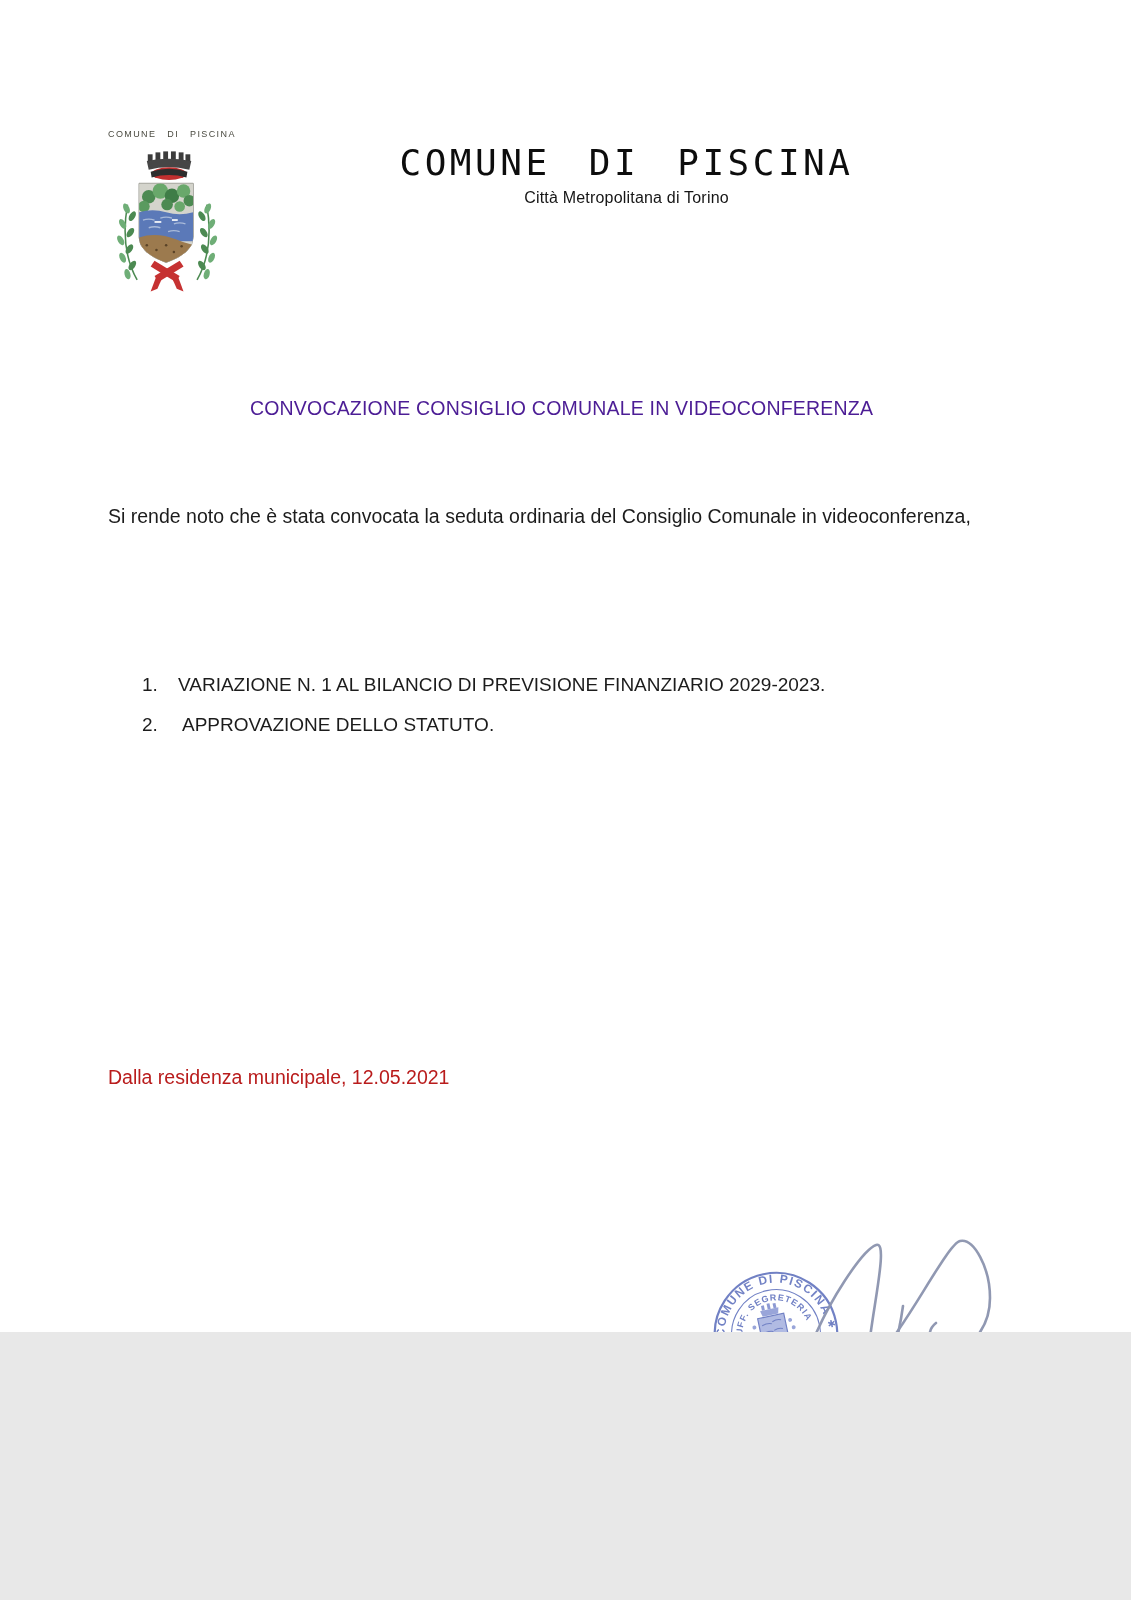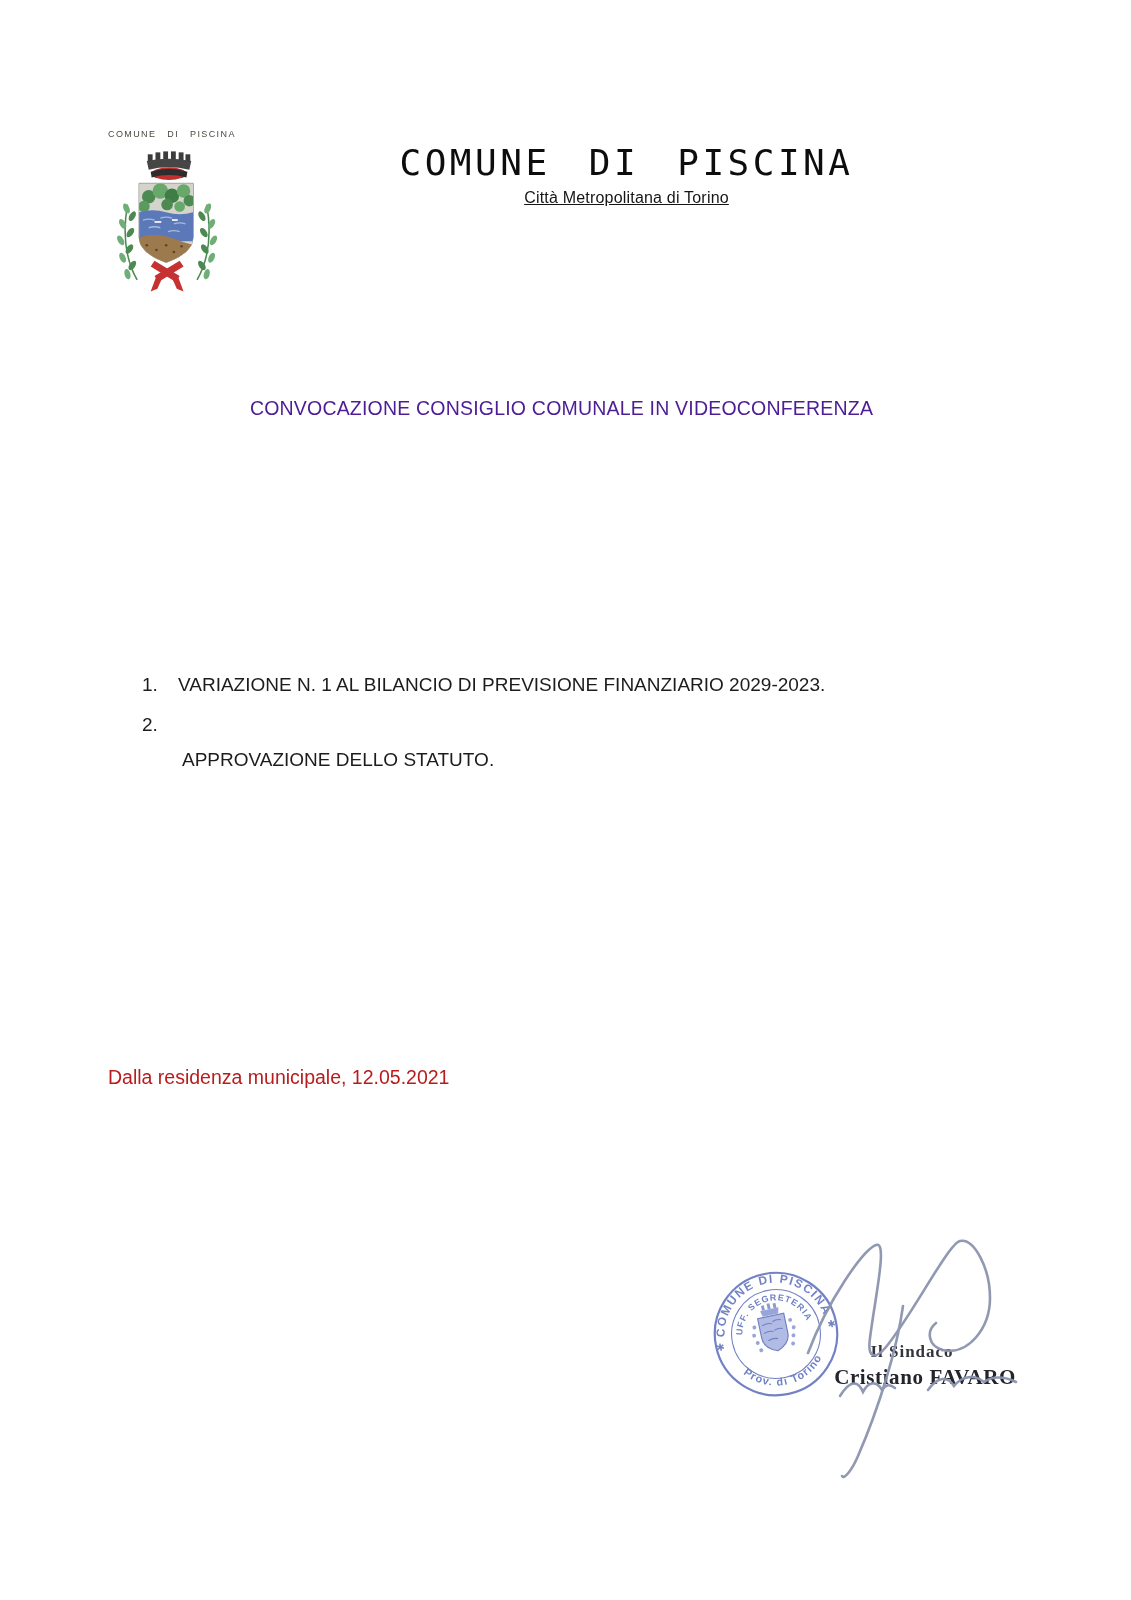--- a/index.html
+++ b/index.html
@@ -1,18 +1,18 @@
 <!DOCTYPE html>
 <html><head>
 <meta charset="utf-8">
 <style>
   html,body{margin:0;padding:0;background:#e8e8e8;}
   .page{
     position:relative;
-    width:1131px;height:1600px;
+    width:1131px;height:1332px;
     margin:0 auto;
     background:#ffffff;
     font-family:"Liberation Sans",sans-serif;
     color:#1f1f1f;
     overflow:hidden;
   }
   
   .logo{position:absolute;left:108px;top:128px;width:124px;text-align:center;}
   .logo-caption{
     font-size:9px;line-height:12px;letter-spacing:1.4px;word-spacing:7px;
@@ -22,37 +22,36 @@
   
   .header{position:absolute;left:122px;right:0;top:144px;text-align:center;}
   .doc-title{
     font-family:"DejaVu Sans Mono",monospace;
     font-size:36px;line-height:38px;letter-spacing:3.5px;word-spacing:13px;
     color:#0d0d0d;white-space:nowrap;font-weight:normal;
   }
   .doc-subtitle{
     font-size:16px;line-height:20px;margin-top:6px;color:#151515;
     letter-spacing:.2px;
-    text-decoration:underline;
   }
   
   .heading{
     position:absolute;left:0;right:8px;top:395px;text-align:center;
     font-size:19.5px;line-height:26px;color:#4c1d95;white-space:nowrap;
     letter-spacing:.2px;
   }
   
   .body-par{position:absolute;left:108px;top:502px;font-size:19.5px;line-height:29px;color:#1c1c1c;}
   .body-par div{white-space:nowrap;}
   
   .agenda{position:absolute;left:142px;top:668px;font-size:19px;color:#1c1c1c;}
   .agenda-item{display:flex;line-height:33px;margin-bottom:7px;}
   .agenda-num{width:36px;flex:0 0 36px;}
   .agenda-text div{white-space:nowrap;}
-  .agenda-text .cont{margin-left:4px;margin-top:35px;}
+  .agenda-text .cont{margin-left:4px;}
   
   .dateline{position:absolute;left:108px;top:1064px;font-size:19.5px;line-height:26px;color:#b91c1c;white-space:nowrap;}
   
   .stamp{position:absolute;left:702px;top:1262px;width:148px;height:148px;z-index:1;}
   .sig-block{position:absolute;left:822px;top:1341px;width:206px;text-align:center;z-index:2;}
   .sig-role{
     font-family:"Liberation Serif",serif;font-weight:bold;
     font-size:17px;line-height:22px;color:#33343c;letter-spacing:1px;
     padding-right:26px;white-space:nowrap;
   }
@@ -152,20 +151,21 @@
   </div>
 
   <div class="header">
     <div class="doc-title">COMUNE DI PISCINA</div>
     <div class="doc-subtitle">Città Metropolitana di Torino</div>
   </div>
 
   <div class="heading">CONVOCAZIONE CONSIGLIO COMUNALE IN VIDEOCONFERENZA</div>
 
   <div class="body-par">
+    <div>Si rende noto che è stata convocata la seduta ordinaria del Consiglio Comunale in videoconferenza,</div>
   </div>
 
   <div class="agenda">
     <div class="agenda-item">
       <div class="agenda-num">1.</div>
       <div class="agenda-text">
         <div>VARIAZIONE N. 1 AL BILANCIO DI PREVISIONE FINANZIARIO 2029-2023.</div>
       </div>
     </div>
     <div class="agenda-item">

